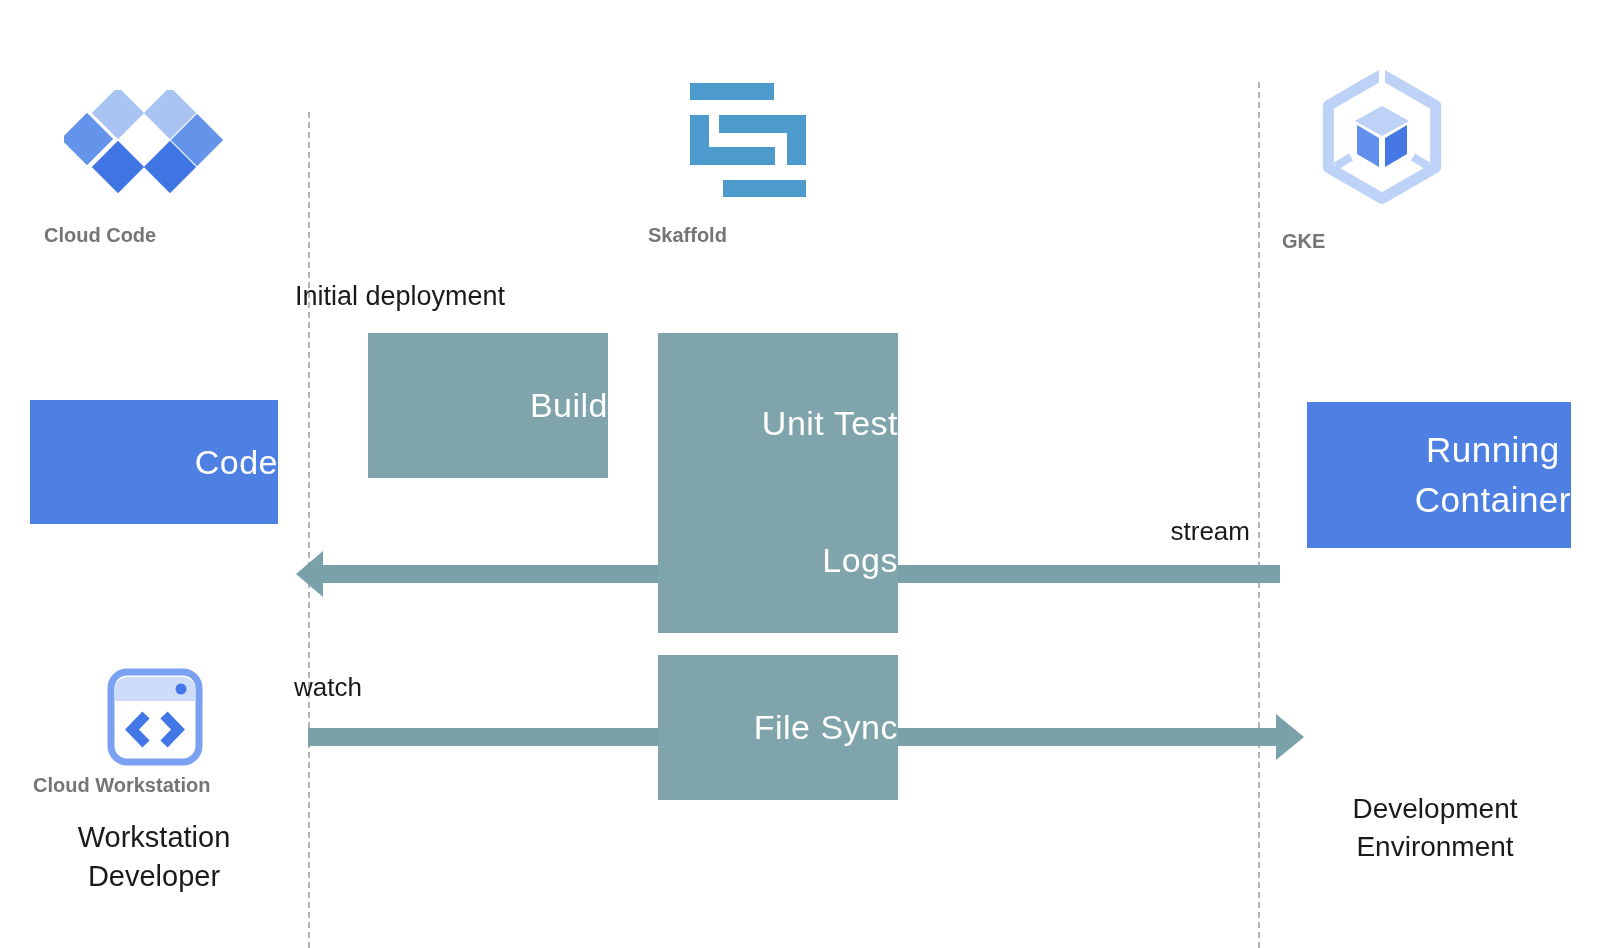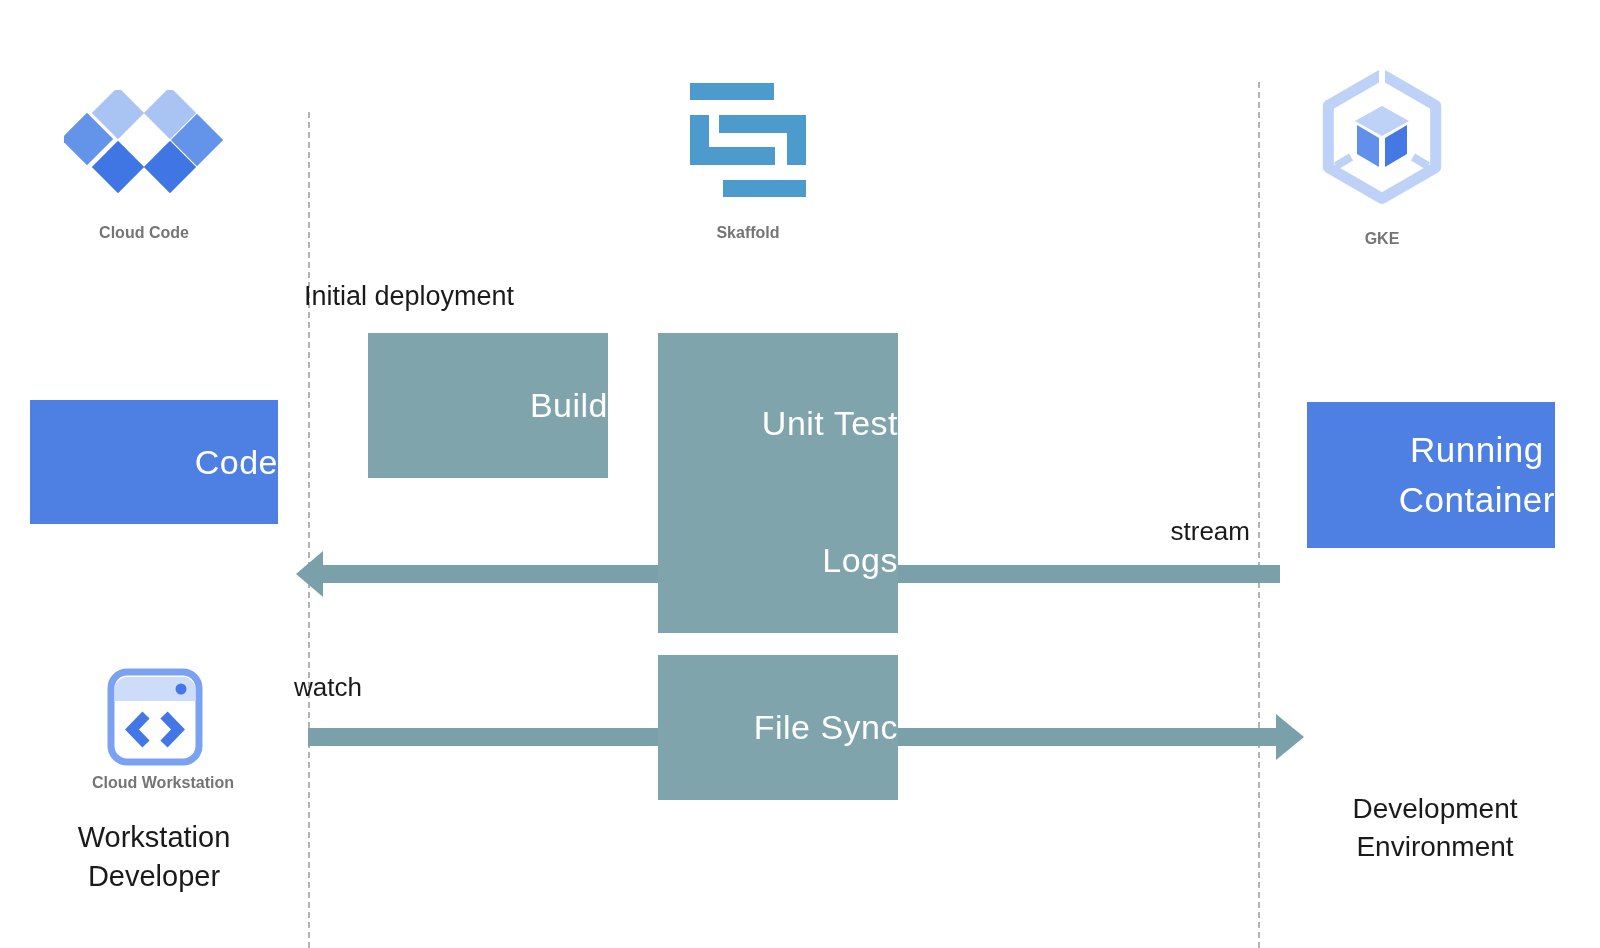--- a/index.html
+++ b/index.html
@@ -19,21 +19,21 @@
 
   
   .band{height:18px;background:var(--arrow-teal);z-index:1;}
   .head{width:0;height:0;z-index:1;}
   .head-left{border-top:23px solid transparent;border-bottom:23px solid transparent;
              border-right:27px solid var(--arrow-teal);}
   .head-right{border-top:23px solid transparent;border-bottom:23px solid transparent;
               border-left:28px solid var(--arrow-teal);}
 
   
-  .gray-label{color:var(--label-gray);font-weight:bold;font-size:16px;text-align:center;z-index:3;}
+  .gray-label{color:var(--label-gray);font-weight:bold;font-size:20px;z-index:3;}
   .black-note{color:var(--text-black);font-size:26px;z-index:3;}
   .big-note{color:var(--text-black);font-size:29px;line-height:39px;text-align:center;z-index:3;}
 
   
   .d-light{fill:var(--diamond-light);} .d-med{fill:var(--diamond-medium);} .d-dark{fill:var(--diamond-dark);}
   .sk{fill:var(--skaffold-blue);}
   .gke-stroke{fill:none;stroke:var(--gke-light);stroke-width:11;stroke-linejoin:round;}
   .gke-light-f{fill:var(--gke-light);} .cube-l{fill:var(--cube-left);} .cube-r{fill:var(--cube-right);}
   .gke-spoke{stroke:var(--gke-light);stroke-width:8;}
   .ws-frame{fill:none;stroke:var(--workstation-frame);stroke-width:7;}
@@ -79,38 +79,38 @@
       <rect x="58" y="0" width="6" height="40" fill="#ffffff"></rect>
       <line class="gke-spoke" x1="30" y1="91" x2="15" y2="100"></line>
       <line class="gke-spoke" x1="92" y1="91" x2="107" y2="100"></line>
       <polygon class="gke-light-f" points="61,40 88,55 61,70 34,55"></polygon>
       <polygon class="cube-l" points="36,59 58,72 58,101 36,88"></polygon>
       <polygon class="cube-r" points="86,59 64,72 64,101 86,88"></polygon>
     </svg>
   </div>
   <div class="abs gray-label" style="left:1282px;top:230px;width:200px;">GKE</div>
 
-  <div class="abs black-note" style="left:304px;top:281px;font-size:27px;">Initial deployment</div>
+  <div class="abs black-note" style="left:295px;top:281px;font-size:27px;">Initial deployment</div>
 
   <div class="abs box blue" style="left:30px;top:400px;width:248px;height:124px;">
     <span>Code</span>
   </div>
   <div class="abs box teal" style="left:368px;top:333px;width:240px;height:145px;">
     <span>Build</span>
   </div>
   <div class="abs box teal" style="left:658px;top:333px;width:240px;height:181px;">
     <span>Unit Test</span>
   </div>
   <div class="abs box teal" style="left:658px;top:488px;width:240px;height:145px;">
     <span>Logs</span>
   </div>
   <div class="abs box teal" style="left:658px;top:655px;width:240px;height:145px;">
     <span>File Sync</span>
   </div>
-  <div class="abs box blue" style="left:1307px;top:402px;width:248px;height:146px;font-size:35px;">
+  <div class="abs box blue" style="left:1307px;top:402px;width:248px;height:146px;font-size:35px;padding-left:16px;">
     <div class="two-line">
       <div>Running</div>
       <div>Container</div>
     </div>
   </div>
 
   <div class="abs band" style="left:320px;top:565px;width:960px;"></div>
   <div class="abs head head-left" style="left:296px;top:551px;"></div>
   <div class="abs black-note" style="left:1050px;top:516px;width:200px;text-align:right;">stream</div>
 

